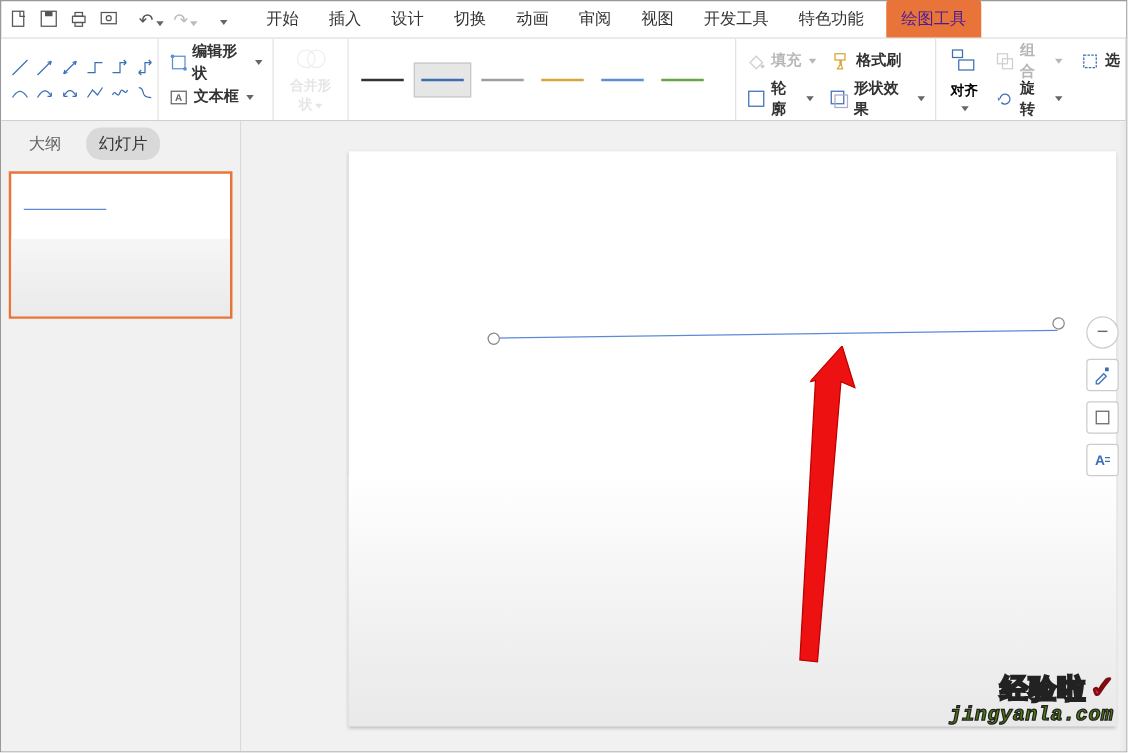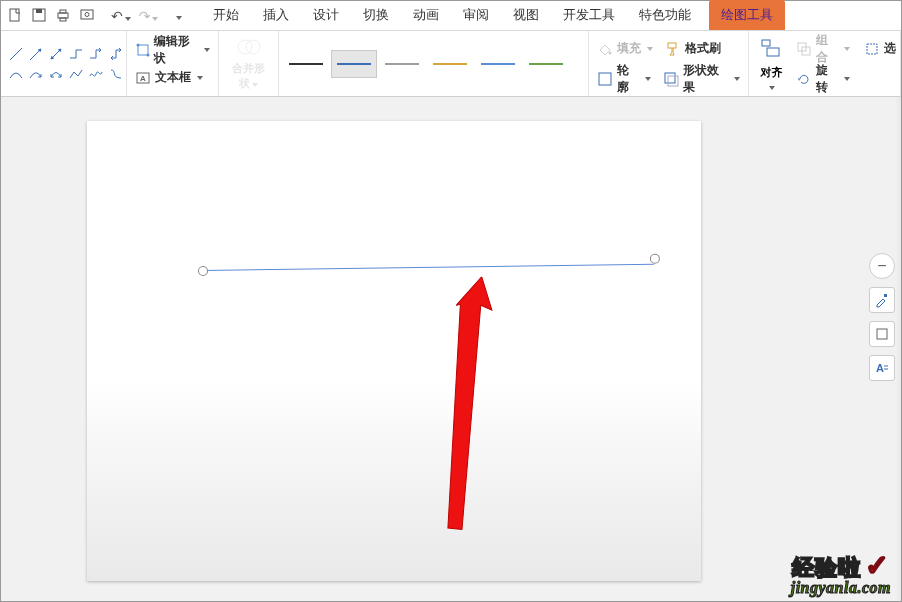--- a/index.html
+++ b/index.html
@@ -51,21 +51,21 @@
   .slide{ position:absolute; left:86px; top:24px; width:614px; height:460px; background:#fff; box-shadow:0 1px 3px rgba(0,0,0,.25);}
   .slide::after{content:"";position:absolute;left:0;right:0;bottom:0;height:200px;background:linear-gradient(#fff,#f3f3f3 50%,#e9e9e9);}
   .sel-line{ position:absolute; left:117px; top:149px; width:450px; height:0; border-top:1px solid #5b8bd6; transform-origin:left center; transform:rotate(-0.8deg);}
   .handle{ position:absolute; width:10px;height:10px;border:1px solid #888;background:#fff;border-radius:50%;}
   .h1{ left:-6px; top:-5px;}
   .h2{ right:-6px; top:-11px;}
   .floaters{ position:absolute; right:6px; top:156px; display:flex; flex-direction:column; gap:8px;}
   .floater{ width:26px;height:26px; background:#fff; border:1px solid #ccc; border-radius:3px; display:flex;align-items:center;justify-content:center;}
   .floater.round{ border-radius:50%;}
   .arrow{ position:absolute; left:430px; top:186px; transform: rotate(14deg);}
-  .water{ position:absolute; right:10px; bottom:4px; text-align:center; font-family:Liberation Serif, serif;}
+  .water{ position:absolute; right:10px; bottom:20px; text-align:right; font-family:Liberation Mono, monospace;}
   .water .w1{ font-size:22px; font-weight:900; color:#fff; -webkit-text-stroke:2px #222; letter-spacing:1px;}
   .water .w1 .chk{ color:#e23; -webkit-text-stroke:2px #7a0c12; font-size:28px; margin-left:4px;}
   .water .w2{ font-size:16px; font-style:italic; font-weight:bold; color:#4d7c0f; -webkit-text-stroke:1px #222; letter-spacing:.5px; margin-top:-4px;}
   .fade-right{ position:absolute; top:0; right:0; bottom:0; width:6px; background:linear-gradient(90deg, rgba(255,255,255,0), rgba(0,0,0,0.04));}
 </style>
 </head>
 <body>
 
 <div class="app">
 
@@ -322,20 +322,31 @@
               </div>
             <span>选</span>
           </div>
         </div>
       </div>
     </div>
 
   </div>
 
   <div class="body">
+    <div class="sidebar">
+      <div class="side-tabs">
+        <div class="side-tab">大纲</div>
+        <div class="side-tab active">幻灯片</div>
+      </div>
+      <div class="thumbs">
+        <div class="thumb">
+          <div class="inner-line"></div>
+        </div>
+      </div>
+    </div>
 
     <div class="canvas-area">
       <div class="slide">
         <div class="sel-line">
           <div class="handle h1"></div>
           <div class="handle h2"></div>
         </div>
       </div>
 
       <div class="floaters">

